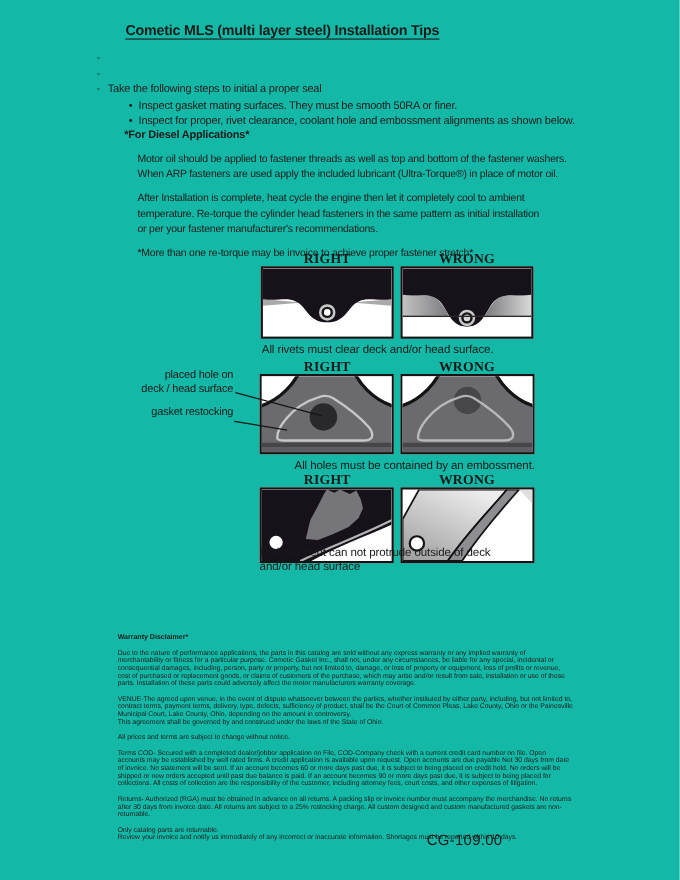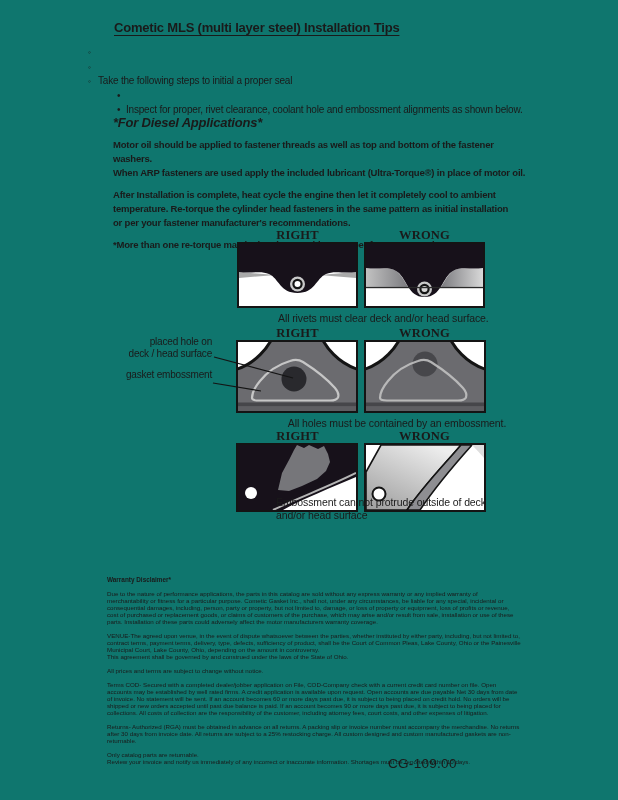--- a/index.html
+++ b/index.html
@@ -1,38 +1,38 @@
 <!DOCTYPE html>
 <html style="--ink: #1a1a1a; --panel-black: #17111a; --wedge-gray: #a9a9a9; --gasket-gray: #6b6b6f; --emboss-line: #c6c6c6; --hole-dark: #29292d; --hole-mid: #47474b; --patch-gray: #76767a; --silver-light: #ededed; --silver-mid: #9c9c9c; --band-dark: #8e8e92;"><head>
 <meta charset="utf-8">
 <style>
   html,body{margin:0;padding:0;background:#ffffff;}
-  .page{position:relative;width:618px;height:800px;background:#0f766e;
+  .page{position:relative;width:618px;height:800px;background:#14b8a6;
         font-family:"Liberation Sans",sans-serif;color:var(--ink,#1a1a1a);overflow:hidden;}
 
   .title{position:absolute;left:114px;top:20px;font-size:13px;font-weight:700;
          letter-spacing:-0.2px;text-decoration:underline;text-underline-offset:3px;}
 
   .tips{position:absolute;left:88px;top:45px;font-size:10px;letter-spacing:-0.2px;line-height:14.5px;}
   .tip-row{display:flex;align-items:baseline;}
   .tip-row.sub{margin-left:29px;}
   .tip-marker{width:10px;font-size:8.5px;flex:0 0 10px;}
   .tip-row.sub .tip-marker{font-size:10px;width:9px;flex-basis:9px;}
 
   .diesel{position:absolute;left:113px;top:116px;width:420px;font-size:9.5px;
           letter-spacing:-0.2px;line-height:14px;}
-  .diesel h2{font-size:13px;font-weight:700;margin:0 0 8px;letter-spacing:-0.2px;font-style:italic;}
-  .diesel p{margin:0 0 8px;white-space:pre-line;font-weight:bold;}
+  .diesel h2{font-size:10px;font-weight:700;margin:0 0 8px;letter-spacing:-0.2px;}
+  .diesel p{margin:0 12px 8px;white-space:pre-line;}
 
   .fig-label{position:absolute;width:121px;text-align:center;font-size:12.5px;
              font-weight:600;letter-spacing:0.2px;font-family:Liberation Serif, serif;}
   .panel{position:absolute;border:2px solid #141414;background:#fff;}
   .panel svg{display:block;width:100%;height:100%;}
 
-  .caption{position:absolute;font-size:10.5px;font-weight:500;letter-spacing:-0.1px;line-height:12.5px;margin-left:40px;}
+  .caption{position:absolute;font-size:10.5px;font-weight:500;letter-spacing:-0.1px;line-height:12.5px;}
   .caption.center{text-align:center;}
 
   .callout{position:absolute;left:96px;width:116px;text-align:right;font-size:10px;
            line-height:11.5px;letter-spacing:-0.2px;}
 
   .overlay{position:absolute;left:0;top:0;width:618px;height:800px;pointer-events:none;}
 
   .legal{position:absolute;left:107px;top:576px;width:414px;font-size:6.2px;line-height:7px;}
   .legal h3{font-size:6.4px;font-weight:700;margin:0 0 7px;}
   .legal p{margin:0 0 7px;white-space:pre-line;}
@@ -52,20 +52,21 @@
     </div>
     <div class="tip-row">
       <span class="tip-marker">◦</span>
     </div>
     <div class="tip-row">
       <span class="tip-marker">◦</span>
       <span>Take the following steps to initial a proper seal</span>
     </div>
     <div class="tip-row sub">
       <span class="tip-marker">•</span>
+      <span>Inspect gasket mating surfaces.  They must be smooth 50RA or finer.</span>
     </div>
     <div class="tip-row sub">
       <span class="tip-marker">•</span>
       <span>Inspect for proper, rivet clearance, coolant hole and embossment alignments as shown below.</span>
     </div>
   </div>
 
   <div class="diesel">
     <h2>*For Diesel Applications*</h2>
     <p>Motor oil should be applied to fastener threads as well as top and bottom of the fastener washers.
@@ -114,21 +115,21 @@
 
   <div class="caption" style="left:238px;top:312px;">All rivets must clear deck and/or head surface.</div>
 
   <div class="fig-label" style="left:237px;top:326px;">RIGHT</div>
   <div class="fig-label" style="left:364px;top:326px;">WRONG</div>
 
   <div class="callout" style="top:336px;">
     <div>placed hole on</div>
     <div>deck / head surface</div>
   </div>
-  <div class="callout" style="top:369px;">gasket embossment</div>
+  <div class="callout" style="top:369px;">gasket restocking</div>
 
   <div class="panel" style="left:236px;top:340px;width:118px;height:69px;">
     <svg viewBox="0 0 118 69" preserveAspectRatio="none">
       <rect x="0" y="0" width="118" height="69" style="fill:var(--gasket-gray)"></rect>
       <rect x="0" y="60.5" width="118" height="4" fill="#46464a"></rect>
       <rect x="0" y="64.5" width="118" height="4.5" fill="#5e5e62"></rect>
       <circle cx="-20" cy="-30" r="60" fill="#ffffff" stroke="#141414" stroke-width="3"></circle>
       <circle cx="138" cy="-30" r="60" fill="#ffffff" stroke="#141414" stroke-width="3"></circle>
       <path d="M14,56 C14,51 17,45 22,39 C30,29 42,22 52,19 C56,17.5 61,17.5 65,20 C76,27 90,38 97,46 C100,49.5 101,53 100,55.5 C99,57.5 96,58.5 92,58.5 L21,58.5 C16.5,58.5 14,58 14,56 Z" fill="none" style="stroke:var(--emboss-line)" stroke-width="2.2" stroke-linejoin="round"></path>
       <circle cx="56" cy="37" r="12.5" style="fill:var(--hole-dark)"></circle>
@@ -140,21 +141,21 @@
       <rect x="0" y="0" width="118" height="69" style="fill:var(--gasket-gray)"></rect>
       <rect x="0" y="60.5" width="118" height="4" fill="#46464a"></rect>
       <rect x="0" y="64.5" width="118" height="4.5" fill="#5e5e62"></rect>
       <circle cx="-20" cy="-30" r="60" fill="#ffffff" stroke="#141414" stroke-width="3"></circle>
       <circle cx="138" cy="-30" r="60" fill="#ffffff" stroke="#141414" stroke-width="3"></circle>
       <circle cx="59" cy="22" r="12.5" style="fill:var(--hole-mid)"></circle>
       <path d="M14,56 C14,51 17,45 22,39 C30,29 42,22 52,19 C56,17.5 61,17.5 65,20 C76,27 90,38 97,46 C100,49.5 101,53 100,55.5 C99,57.5 96,58.5 92,58.5 L21,58.5 C16.5,58.5 14,58 14,56 Z" fill="none" style="stroke:var(--emboss-line)" stroke-width="2.2" stroke-linejoin="round" opacity="0.85"></path>
     </svg>
   </div>
 
-  <div class="caption center" style="left:232px;top:417px;width:250px;text-align:center;">All holes must be contained by an embossment.</div>
+  <div class="caption center" style="left:252px;top:417px;width:250px;text-align:center;">All holes must be contained by an embossment.</div>
 
   <div class="fig-label" style="left:237px;top:429px;">RIGHT</div>
   <div class="fig-label" style="left:364px;top:429px;">WRONG</div>
 
   <div class="panel" style="left:236px;top:443px;width:118px;height:65px;">
     <svg viewBox="0 0 118 65" preserveAspectRatio="none">
       <path d="M0,0 H118 V32 C93,43 66,53 45,65 L0,65 Z" style="fill:var(--panel-black)"></path>
       <path d="M40,45 L44,28 L51,15 L56,5 L59,0 L66,3 L71,0 L80,4 L86,1 L90,9 L92,17 L88,26 L79,34 L64,41 L51,46 Z" style="fill:var(--patch-gray)"></path>
       <path d="M35,65 C60,53 90,42 118,28" fill="none" stroke="#b5b5b5" stroke-width="2"></path>
       <circle cx="13" cy="48" r="6" fill="#ffffff"></circle>

